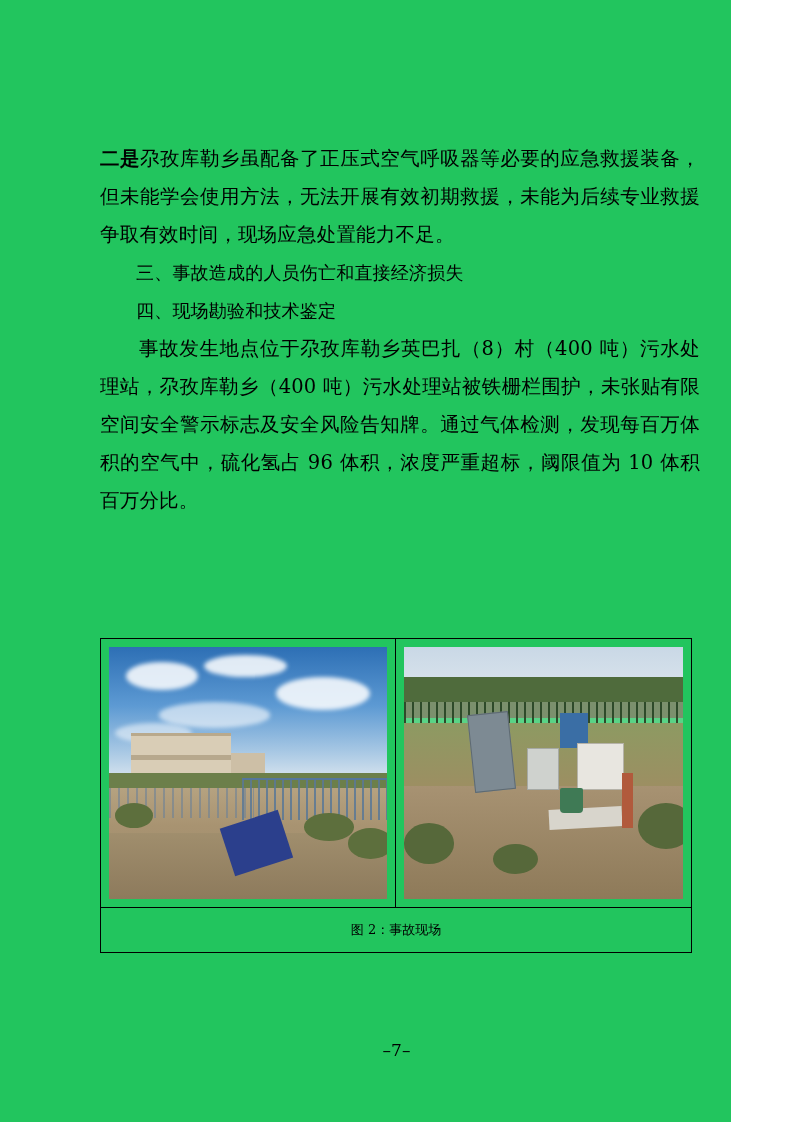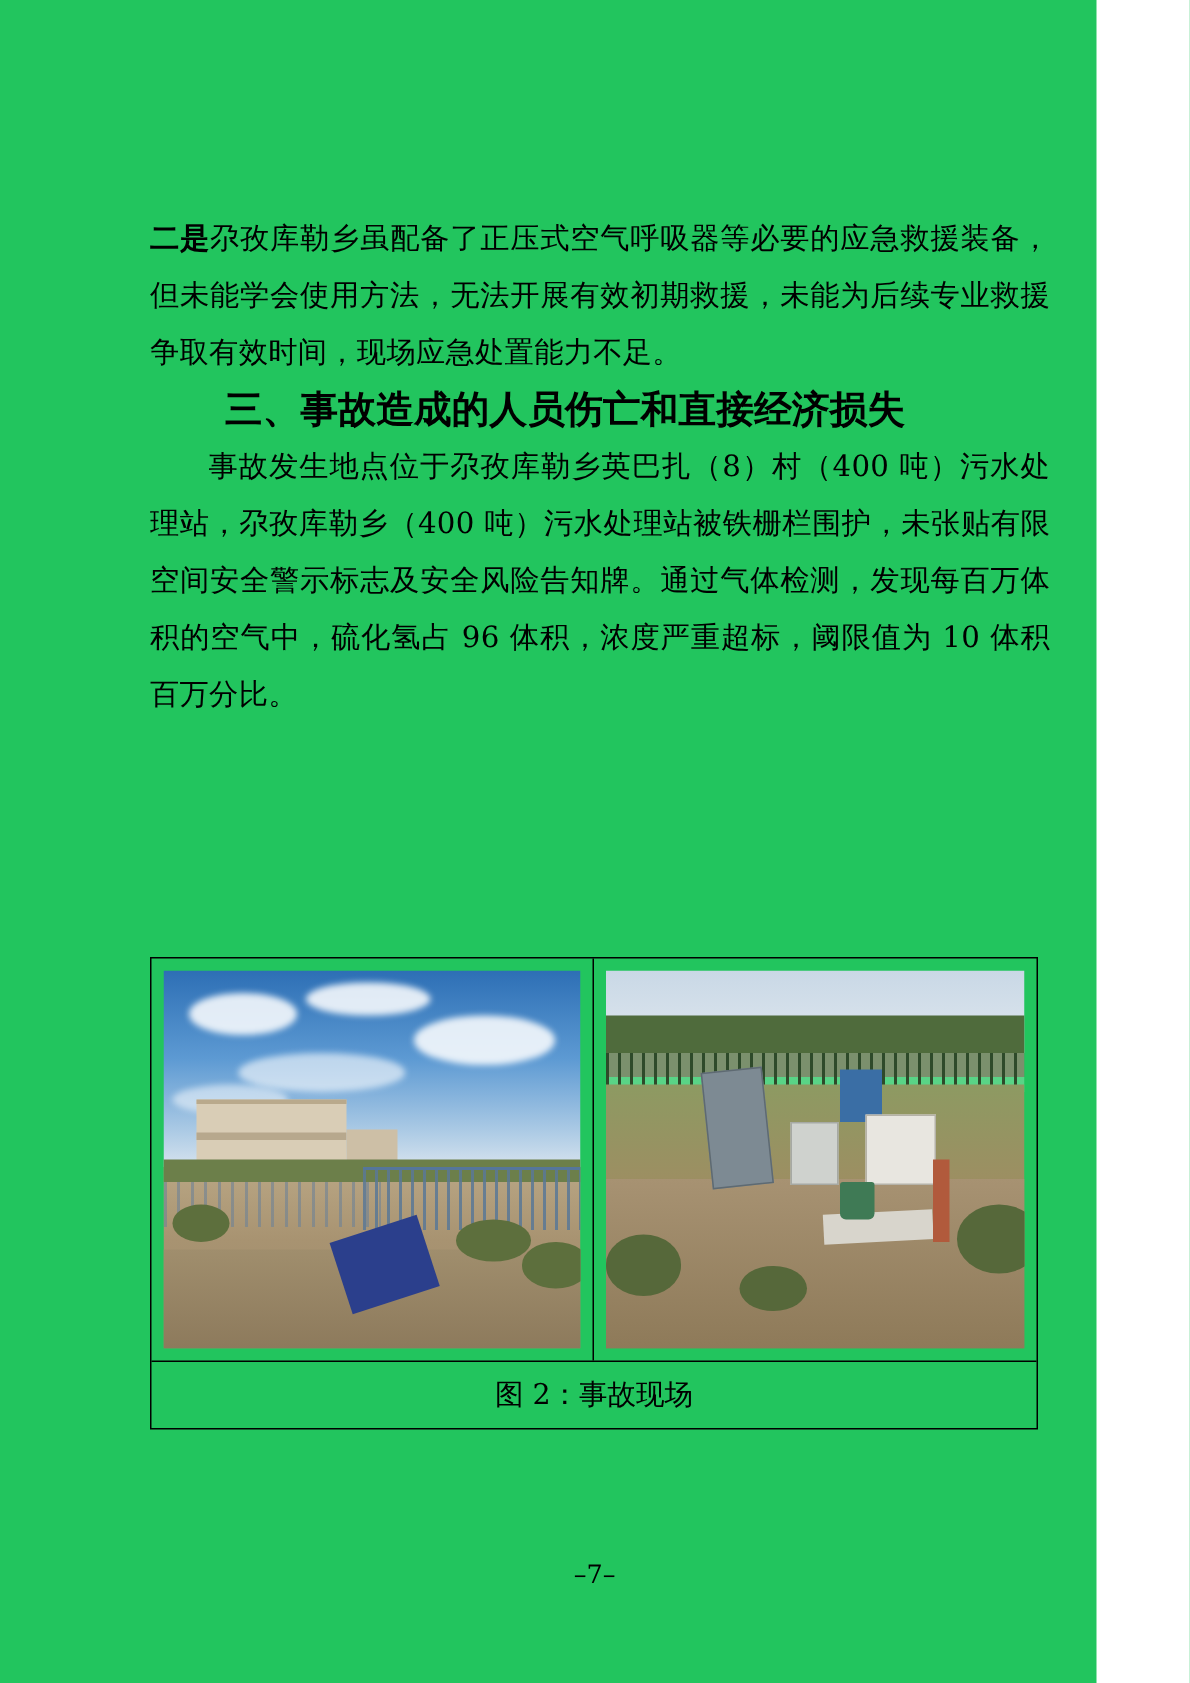--- a/index.html
+++ b/index.html
@@ -32,23 +32,23 @@
     margin: 0;
     font-size: 19.5px;
     line-height: 38px;
     text-align: justify;
     text-justify: inter-ideograph;
     letter-spacing: 0.2px;
   }
   .indent { text-indent: 2em; }
   .bold { font-weight: bold; }
   .heading {
-    font-weight: bold;
+    font-weight: normal;
     font-family: "DejaVu Sans", "Liberation Sans", sans-serif;
-    font-size: 25px;
+    font-size: 18px;
     text-indent: 2em;
     line-height: 38px;
   }
   .sub-head {
     font-weight: bold;
     font-family: "DejaVu Sans", "Liberation Sans", sans-serif;
   }
   .figure-block {
     position: absolute;
     left: 100px;
@@ -192,21 +192,21 @@
     position:absolute; left:78%; top:50%; width:4%; height:22%;
     background:#b15a3c;
   }
   .p2-bush {
     position:absolute; border-radius:50%;
     background:#56683a;
   }
   .figure-caption {
     border-top: 1px solid #000;
     text-align: center;
-    font-size: 19px;
+    font-size: 13px;
     line-height: 44px;
     font-family: "DejaVu Serif", "Liberation Serif", serif;
   }
   .page-number {
     position: absolute;
     left: 0;
     top: 1040px;
     width: 793px;
     text-align: center;
     font-size: 17px;
@@ -221,20 +221,21 @@
   <div class="content">
 
     <p>
       <span class="bold">二是</span><span>尕孜库勒乡虽配备了正压式空气呼吸器等必要的应急救援装备，但未能学会使用方法，无法开展有效初期救援，未能为后续专业救援争取有效时间，现场应急处置能力不足。</span>
     </p>
 
     <p class="heading">三、事故造成的人员伤亡和直接经济损失</p>
 
 
 
+    <p class="heading">四、现场勘验和技术鉴定</p>
 
     <p class="indent">事故发生地点位于尕孜库勒乡英巴扎（8）村（400 吨）污水处理站，尕孜库勒乡（400 吨）污水处理站被铁栅栏围护，未张贴有限空间安全警示标志及安全风险告知牌。通过气体检测，发现每百万体积的空气中，硫化氢占 96 体积，浓度严重超标，阈限值为 10 体积百万分比。</p>
 
   </div>
 
   <div class="figure-block">
     <div class="figure-images">
 
       <div class="fig-cell left">
         <div class="photo">

